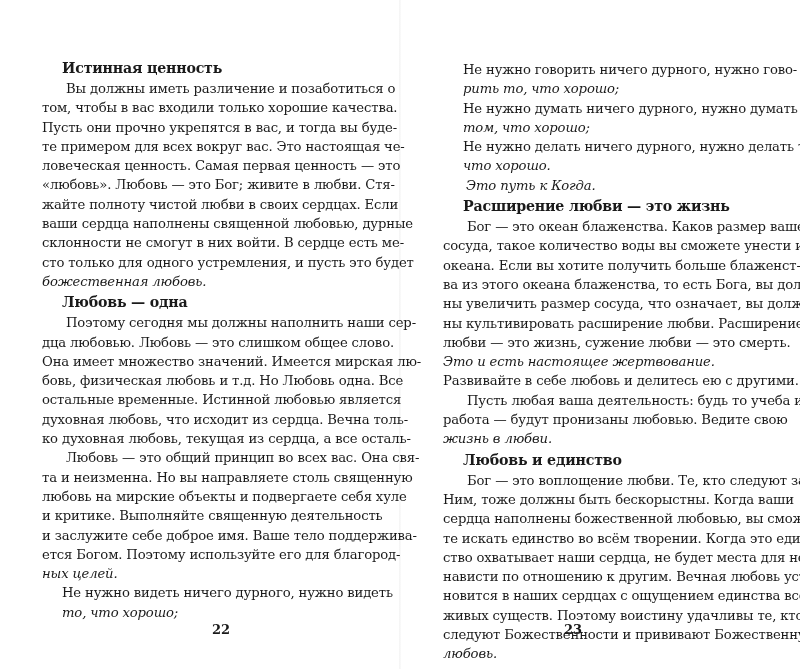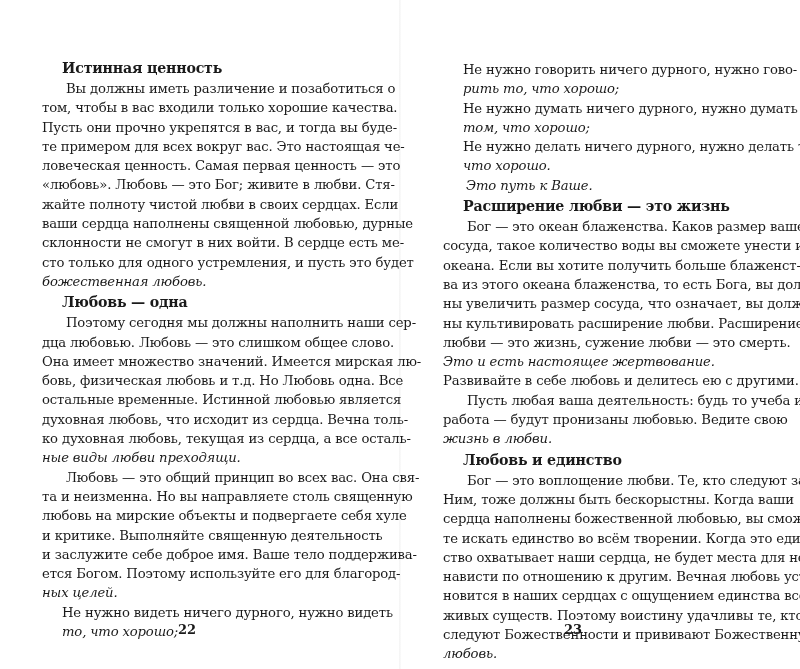--- a/index.html
+++ b/index.html
@@ -13,21 +13,21 @@
   .right .col { left:43px; width:316px; top:58px; }
   .line { font-size:13.2px; line-height:19.3px; white-space:nowrap; text-align:justify;
           text-align-last:justify; display:block; letter-spacing:-0.15px; }
   .line.last { text-align-last:left;font-style:italic; }
   .line.indent { padding-left:24px; }
   .line.indent-s { padding-left:3px; }
   .heading { font-family:"DejaVu Serif","Liberation Serif",serif; font-weight:bold; font-size:14.2px;
              line-height:20px; padding-left:20px; margin-top:1px; margin-bottom:1px; letter-spacing:-0.2px; }
   .heading.first { margin-top:0; }
   .pagenum { position:absolute; top:622px; font-size:13px; font-weight:bold; font-family:"DejaVu Serif",serif; }
-  .left .pagenum { left:178px; }
+  .left .pagenum { left:212px; }
   .right .pagenum { left:164px; }
   .gutter { position:absolute; left:399px; top:0; width:2px; height:669px;
             background:linear-gradient(to right,#f4f4f4,#fafafa); }
 </style>
 </head>
 <body>
 
 <div class="gutter"></div>
 
 <div class="page left">
@@ -50,21 +50,20 @@
 
     <div class="heading">Любовь — одна</div>
     <div>
       <span class="line indent">Поэтому сегодня мы должны наполнить наши сер-</span>
       <span class="line">дца любовью. Любовь — это слишком общее слово.</span>
       <span class="line">Она имеет множество значений. Имеется мирская лю-</span>
       <span class="line">бовь, физическая любовь и т.д. Но Любовь одна. Все</span>
       <span class="line">остальные временные. Истинной любовью является</span>
       <span class="line">духовная любовь, что исходит из сердца. Вечна толь-</span>
       <span class="line">ко духовная любовь, текущая из сердца, а все осталь-</span>
-      <span class="line last">ные виды любви преходящи.</span>
     </div>
 
     <div>
       <span class="line indent">Любовь — это общий принцип во всех вас. Она свя-</span>
       <span class="line">та и неизменна. Но вы направляете столь священную</span>
       <span class="line">любовь на мирские объекты и подвергаете себя хуле</span>
       <span class="line">и критике. Выполняйте священную деятельность</span>
       <span class="line">и заслужите себе доброе имя. Ваше тело поддержива-</span>
       <span class="line">ется Богом. Поэтому используйте его для благород-</span>
       <span class="line last">ных целей.</span>
@@ -80,21 +79,21 @@
 
 <div class="page right">
   <div class="col" style="top:60px;">
     <div style="padding-left:20px;">
       <span class="line">Не нужно говорить ничего дурного, нужно гово-</span>
       <span class="line last">рить то, что хорошо;</span>
       <span class="line">Не нужно думать ничего дурного, нужно думать о</span>
       <span class="line last">том, что хорошо;</span>
       <span class="line">Не нужно делать ничего дурного, нужно делать то,</span>
       <span class="line last">что хорошо.</span>
-      <span class="line last indent-s">Это путь к Ваше.</span>
+      <span class="line last indent-s">Это путь к Когда.</span>
     </div>
 
     <div class="heading">Расширение любви — это жизнь</div>
     <div>
       <span class="line indent">Бог — это океан блаженства. Каков размер вашего</span>
       <span class="line">сосуда, такое количество воды вы сможете унести из</span>
       <span class="line">океана. Если вы хотите получить больше блаженст-</span>
       <span class="line">ва из этого океана блаженства, то есть Бога, вы долж-</span>
       <span class="line">ны увеличить размер сосуда, что означает, вы долж-</span>
       <span class="line">ны культивировать расширение любви. Расширение</span>

